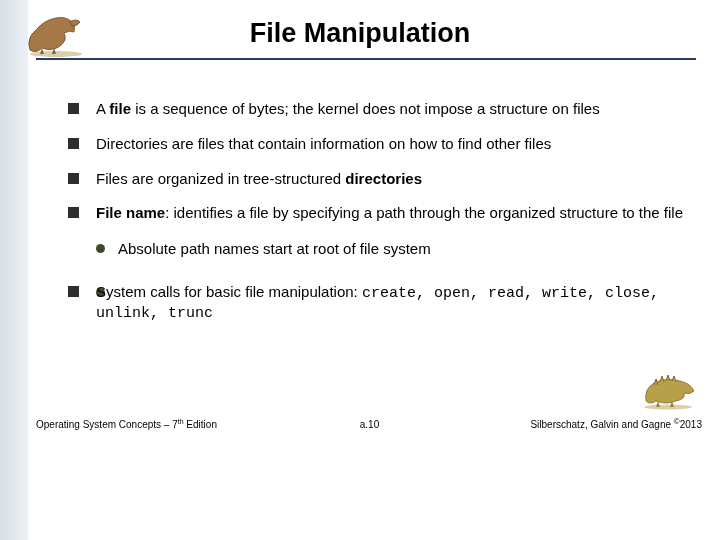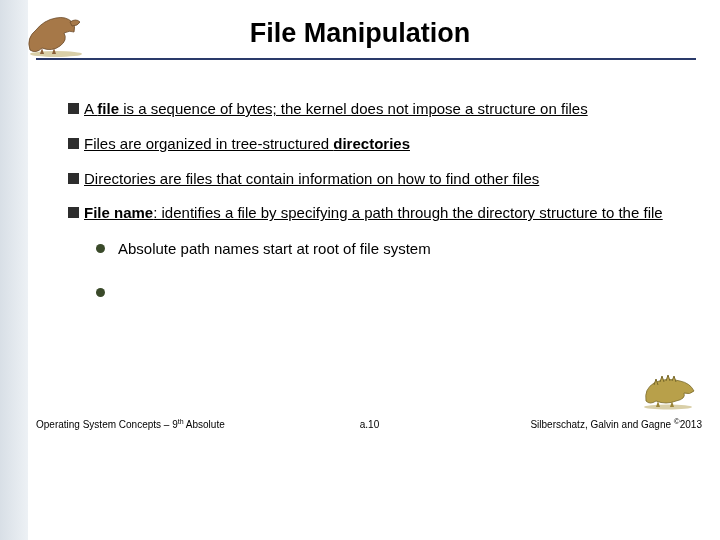--- a/index.html
+++ b/index.html
@@ -3,21 +3,21 @@
 <meta charset="utf-8">
 <style>
   * { margin: 0; padding: 0; box-sizing: border-box; }
   html, body { width: 720px; height: 540px; background: #fff; font-family: Arial, Helvetica, sans-serif; overflow: hidden; }
   .slide { position: relative; width: 720px; height: 440px; }
   .left-bar { position: absolute; left: 0; top: 0; width: 28px; height: 540px; background: linear-gradient(to right, #d8dfe6, #edf1f5); }
   .dino-tl { position: absolute; left: 20px; top: 8px; width: 70px; height: 50px; }
   .title { position: absolute; left: 0; top: 18px; width: 720px; text-align: center; font-size: 27px; font-weight: bold; color: #000; }
   .hr { position: absolute; left: 36px; top: 58px; width: 660px; height: 2px; background: #2a3a6a; }
   .content { position: absolute; left: 68px; top: 100px; width: 620px; color: #000; }
-  .b1 { position: relative; padding-left: 16px; font-size: 15px; line-height: 1.25; margin-bottom: 16px; text-decoration: underline; }
+  .b1 { position: relative; padding-left: 28px; font-size: 15px; line-height: 1.25; margin-bottom: 16px; }
   .b1 .sq { position: absolute; left: 0; top: 3px; width: 11px; height: 11px; background: #2d2d2d; }
   .b2 { position: relative; padding-left: 22px; margin-left: 28px; font-size: 15px; line-height: 1.3; margin-bottom: 24px; }
   .b2 .dot { position: absolute; left: 0; top: 5px; width: 9px; height: 9px; background: #3a4a2a; border-radius: 50%; }
   .mono { font-family: "Courier New", Courier, monospace; }
   .footer { position: absolute; bottom: 10px; left: 0; width: 720px; }
   .ft-left { position: absolute; left: 36px; bottom: 0; font-size: 10px; color: #000; }
   .ft-mid { position: absolute; left: 0; bottom: 0; width: 720px; text-align: center; font-size: 10px; color: #000; padding-left: 19px; }
   .ft-right { position: absolute; right: 18px; bottom: 0; font-size: 10px; color: #000; margin-left: 32px; }
   .sup { font-size: 7px; vertical-align: super; }
   .copy { font-size: 8px; vertical-align: super; }
@@ -43,51 +43,55 @@
   <div class="title">File Manipulation</div>
   <div class="hr"></div>
 
   <div class="content">
     <div class="b1">
       <span class="sq"></span>
       <span>A </span><b>file</b><span> is a sequence of bytes; the kernel does not impose a structure on files</span>
     </div>
     <div class="b1">
       <span class="sq"></span>
+      <span>Directories are files that contain information on how to find other files</span>
+    </div>
+    <div class="b1">
+      <span class="sq"></span>
       <span>Files are organized in tree-structured </span><b>directories</b>
     </div>
     <div class="b1">
       <span class="sq"></span>
-      <span>Directories are files that contain information on how to find other files</span>
-    </div>
-    <div class="b1">
-      <span class="sq"></span>
-      <b>File name</b><span>:  identifies a file by specifying a path through the directory structure to the file</span>
+      <b>File name</b><span>:  identifies a file by specifying a path through the organized structure to the file</span>
     </div>
     <div class="b2">
       <span class="dot"></span>
       <span>Absolute path names start at root of file system</span>
     </div>
     <div class="b2" style="margin-bottom:16px;">
       <span class="dot"></span>
+    </div>
+    <div class="b1">
+      <span class="sq"></span>
+      <span>System calls for basic file manipulation: </span><span class="mono">create, open, read, write, close, unlink, trunc</span>
     </div>
   </div>
 
   <div class="dino-br">
     <svg viewBox="0 0 60 45">
       <ellipse cx="28" cy="42" rx="24" ry="2.5" fill="#d9cfa8"></ellipse>
       <path d="M6 36 Q4 24 14 18 Q26 12 40 16 Q50 18 54 26 Q50 30 44 28 Q46 34 36 36 Q26 40 16 36 Q10 40 6 36 Z" fill="#b8a04a" stroke="#7a6a2a" stroke-width="0.8"></path>
       <path d="M14 20 L16 14 L18 20 M20 17 L22 11 L24 17 M26 16 L28 10 L30 16 M32 16 L34 11 L36 17" stroke="#7a6a2a" stroke-width="1" fill="#b8a04a"></path>
       <path d="M18 36 L16 42 L20 42 Z" fill="#9a8438"></path>
       <path d="M32 36 L30 42 L34 42 Z" fill="#9a8438"></path>
     </svg>
   </div>
 
   <div class="footer">
     <div class="ft-left">
-      <span>Operating System Concepts – 9</span><span class="sup">th</span><span> Absolute</span>
+      <span>Operating System Concepts – 7</span><span class="sup">th</span><span> Edition</span>
     </div>
     <div class="ft-mid">a.10</div>
     <div class="ft-right">
       <span>Silberschatz, Galvin and Gagne </span><span class="copy">©</span><span>2013</span>
     </div>
   </div>
 </div>
 
 </body></html>

